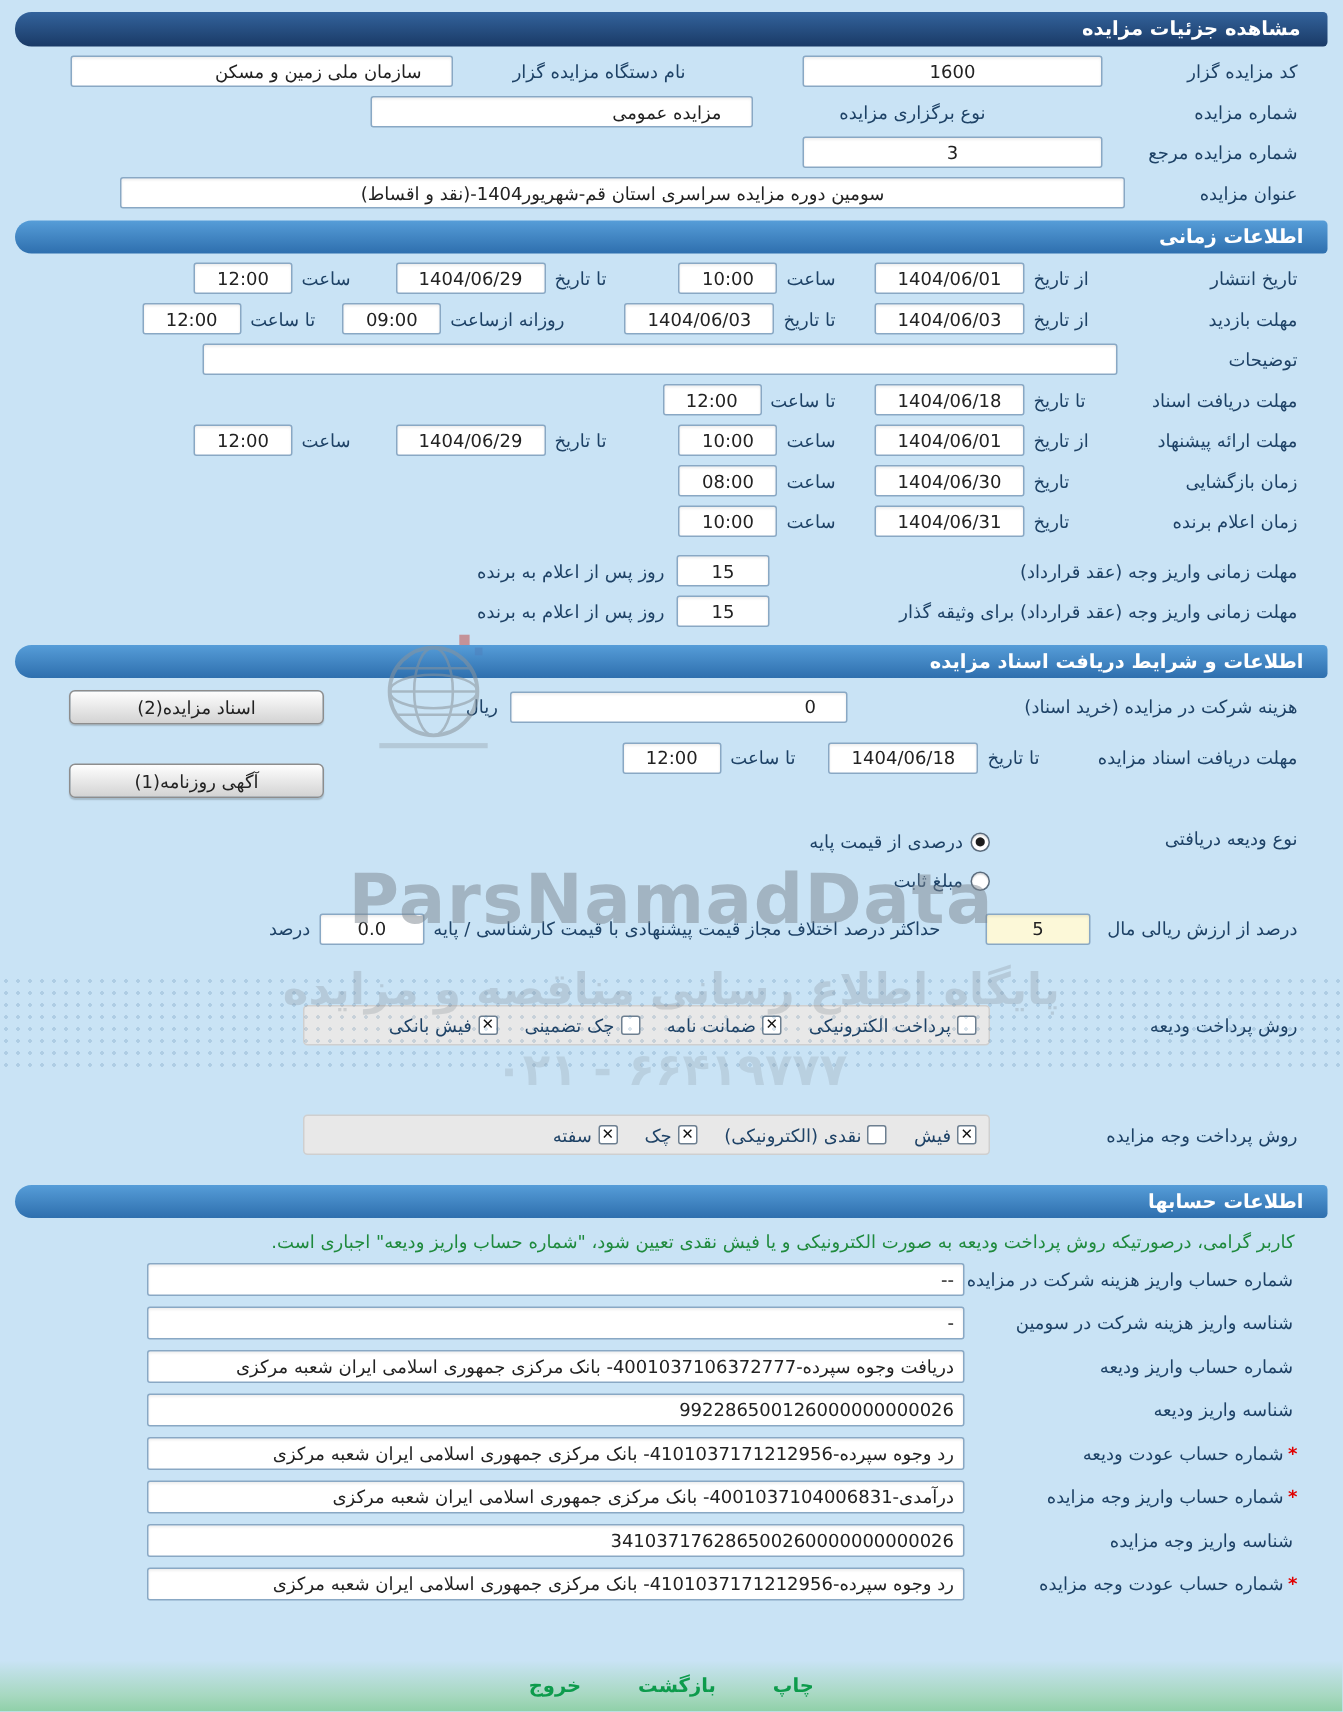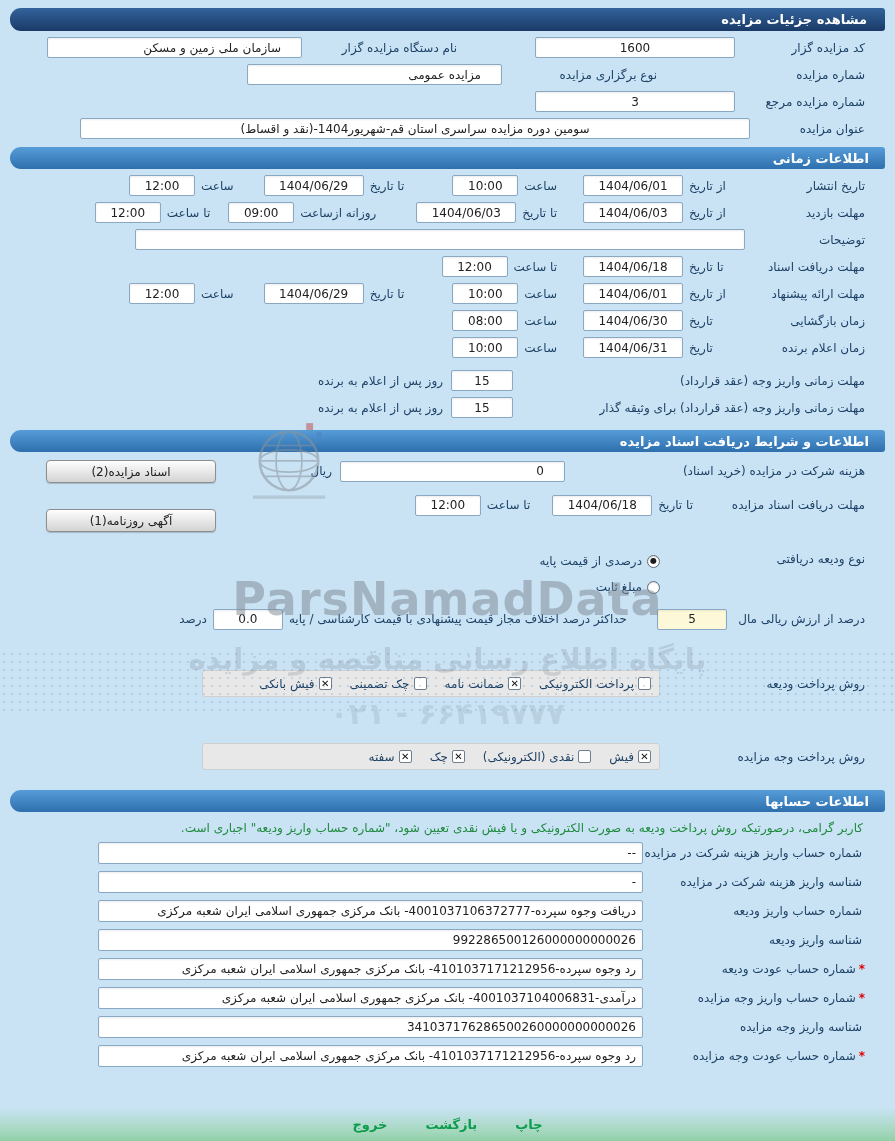--- a/index.html
+++ b/index.html
@@ -296,21 +296,21 @@
   <div class="a-row">
     <div class="a-lbl">
       <span class="req"></span>
       <span>شماره حساب واریز هزینه شرکت در مزایده</span>
     </div>
     <div class="a-fld">--</div>
   </div>
   <div class="a-row">
     <div class="a-lbl">
       <span class="req"></span>
-      <span>شناسه واریز هزینه شرکت در مزایده</span>
+      <span>شناسه واریز هزینه شرکت در سومین</span>
     </div>
     <div class="a-fld">-</div>
   </div>
   <div class="a-row">
     <div class="a-lbl">
       <span class="req"></span>
       <span>شماره حساب واریز ودیعه</span>
     </div>
     <div class="a-fld">دریافت وجوه سپرده-4001037106372777- بانک مرکزی جمهوری اسلامی ایران شعبه مرکزی</div>
   </div>

